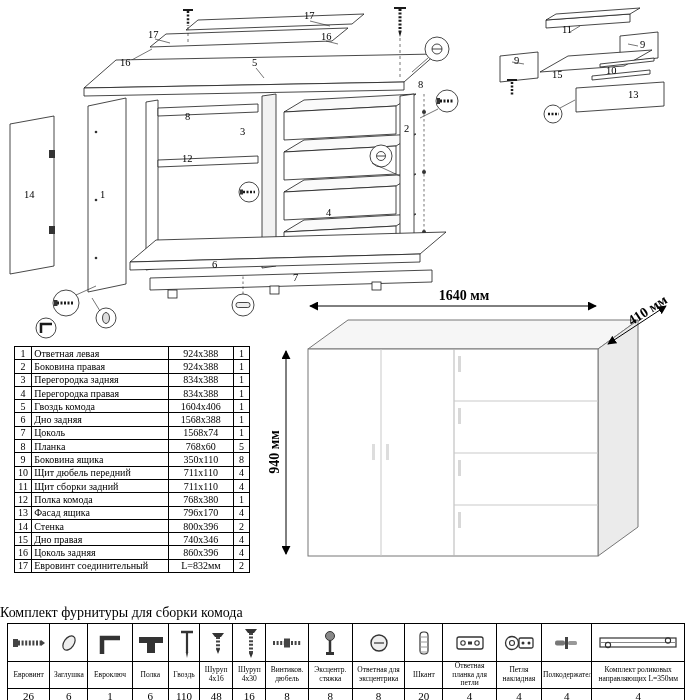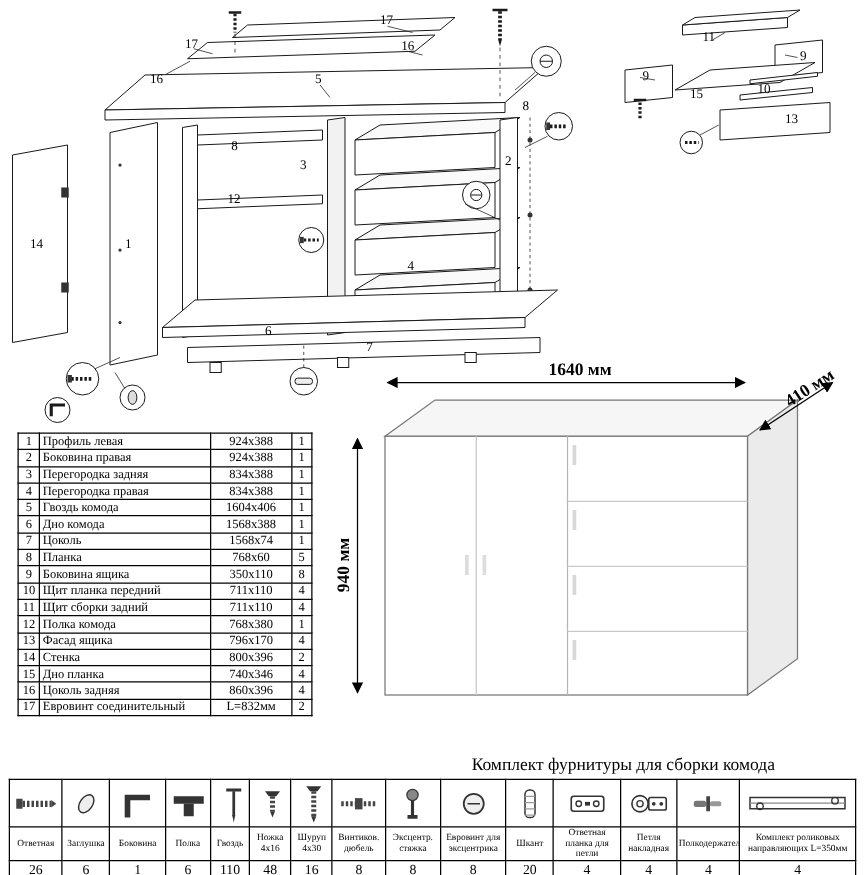--- a/index.html
+++ b/index.html
@@ -10,21 +10,21 @@
   
   .parts{position:absolute;left:14px;top:346px;border-collapse:collapse;table-layout:fixed;width:236px;}
   .parts td{border:1px solid #000;font-size:10px;line-height:1.1;height:12.3px;padding:0 2px;
             white-space:nowrap;overflow:hidden;}
   .parts td.c{text-align:center;padding:0 1px;}
 
   
   .view{position:absolute;left:268px;top:284px;}
 
   
-  .hw-title{position:absolute;left:0;top:605px;width:620px;text-align:right;font-size:14px;}
+  .hw-title{position:absolute;left:0;top:605px;width:620px;text-align:left;font-size:14px;}
   .hw{position:absolute;left:7px;top:623px;border-collapse:collapse;table-layout:fixed;width:678px;}
   .hw td{border:1px solid #000;text-align:center;vertical-align:middle;overflow:hidden;padding:0;}
   .hw .icon-cell{height:37px;}
   .hw .name-cell{font-size:7.5px;line-height:1.15;height:23px;padding:0 1px;}
   .hw .qty-cell{font-size:11px;height:14px;}
   .icn{display:block;margin:0 auto;}
 </style>
 </head>
 <body>
 
@@ -201,21 +201,21 @@
   <table class="parts">
     <colgroup>
         <col style="width:17px">
         <col style="width:135px">
         <col style="width:64px">
         <col style="width:16px">
       </colgroup>
     <tbody>
       <tr>
           <td class="c">1</td>
-          <td>Профиль левая</td>
+          <td>Ответная левая</td>
           <td class="c">924x388</td>
           <td class="c">1</td>
         </tr>
       <tr>
           <td class="c">2</td>
           <td>Боковина правая</td>
           <td class="c">924x388</td>
           <td class="c">1</td>
         </tr>
       <tr>
@@ -231,21 +231,21 @@
           <td class="c">1</td>
         </tr>
       <tr>
           <td class="c">5</td>
           <td>Гвоздь комода</td>
           <td class="c">1604x406</td>
           <td class="c">1</td>
         </tr>
       <tr>
           <td class="c">6</td>
-          <td>Дно комода</td>
+          <td>Дно задняя</td>
           <td class="c">1568x388</td>
           <td class="c">1</td>
         </tr>
       <tr>
           <td class="c">7</td>
           <td>Цоколь</td>
           <td class="c">1568x74</td>
           <td class="c">1</td>
         </tr>
       <tr>
@@ -255,21 +255,21 @@
           <td class="c">5</td>
         </tr>
       <tr>
           <td class="c">9</td>
           <td>Боковина ящика</td>
           <td class="c">350x110</td>
           <td class="c">8</td>
         </tr>
       <tr>
           <td class="c">10</td>
-          <td>Щит планка передний</td>
+          <td>Щит дюбель передний</td>
           <td class="c">711x110</td>
           <td class="c">4</td>
         </tr>
       <tr>
           <td class="c">11</td>
           <td>Щит сборки задний</td>
           <td class="c">711x110</td>
           <td class="c">4</td>
         </tr>
       <tr>
@@ -285,21 +285,21 @@
           <td class="c">4</td>
         </tr>
       <tr>
           <td class="c">14</td>
           <td>Стенка</td>
           <td class="c">800x396</td>
           <td class="c">2</td>
         </tr>
       <tr>
           <td class="c">15</td>
-          <td>Дно планка</td>
+          <td>Дно правая</td>
           <td class="c">740x346</td>
           <td class="c">4</td>
         </tr>
       <tr>
           <td class="c">16</td>
           <td>Цоколь задняя</td>
           <td class="c">860x396</td>
           <td class="c">4</td>
         </tr>
       <tr>
@@ -468,30 +468,30 @@
         <td class="icon-cell">
           <svg class="icn" width="84" height="34" viewBox="0 0 84 34">
             <rect x="4" y="12" width="76" height="9" fill="none" stroke="#333" stroke-width="1.2"></rect>
             <line x1="4" y1="16.5" x2="80" y2="16.5" stroke="#888" stroke-width="1"></line>
             <circle cx="12" cy="19" r="2.6" fill="none" stroke="#333" stroke-width="1.1"></circle>
             <circle cx="72" cy="14.5" r="2.6" fill="none" stroke="#333" stroke-width="1.1"></circle>
           </svg>
         </td>
       </tr>
       <tr>
-        <td class="name-cell">Ответная</td>
+        <td class="name-cell">Евровинт</td>
         <td class="name-cell">Заглушка</td>
-        <td class="name-cell">Боковина</td>
+        <td class="name-cell">Евроключ</td>
         <td class="name-cell">Полка</td>
         <td class="name-cell">Гвоздь</td>
-        <td class="name-cell">Ножка 4x16</td>
+        <td class="name-cell">Шуруп 4x16</td>
         <td class="name-cell">Шуруп 4x30</td>
         <td class="name-cell">Винтиков. дюбель</td>
         <td class="name-cell">Эксцентр. стяжка</td>
-        <td class="name-cell">Евровинт для эксцентрика</td>
+        <td class="name-cell">Ответная для эксцентрика</td>
         <td class="name-cell">Шкант</td>
         <td class="name-cell">Ответная планка для петли</td>
         <td class="name-cell">Петля накладная</td>
         <td class="name-cell">Полкодержатель</td>
         <td class="name-cell">Комплект роликовых направляющих L=350мм</td>
       </tr>
       <tr>
         <td class="qty-cell">26</td>
         <td class="qty-cell">6</td>
         <td class="qty-cell">1</td>

